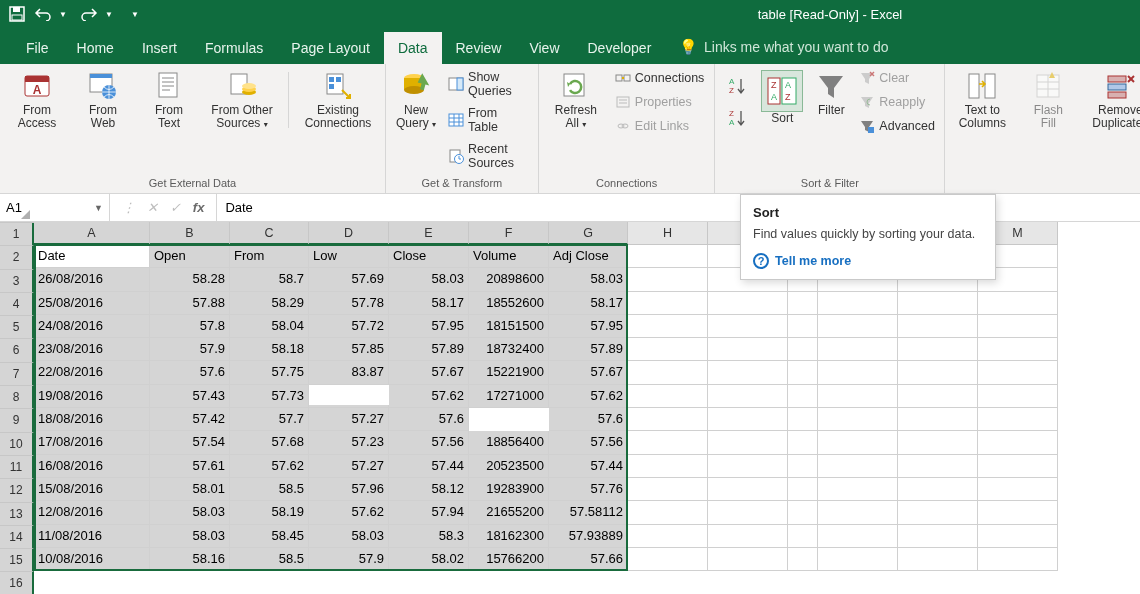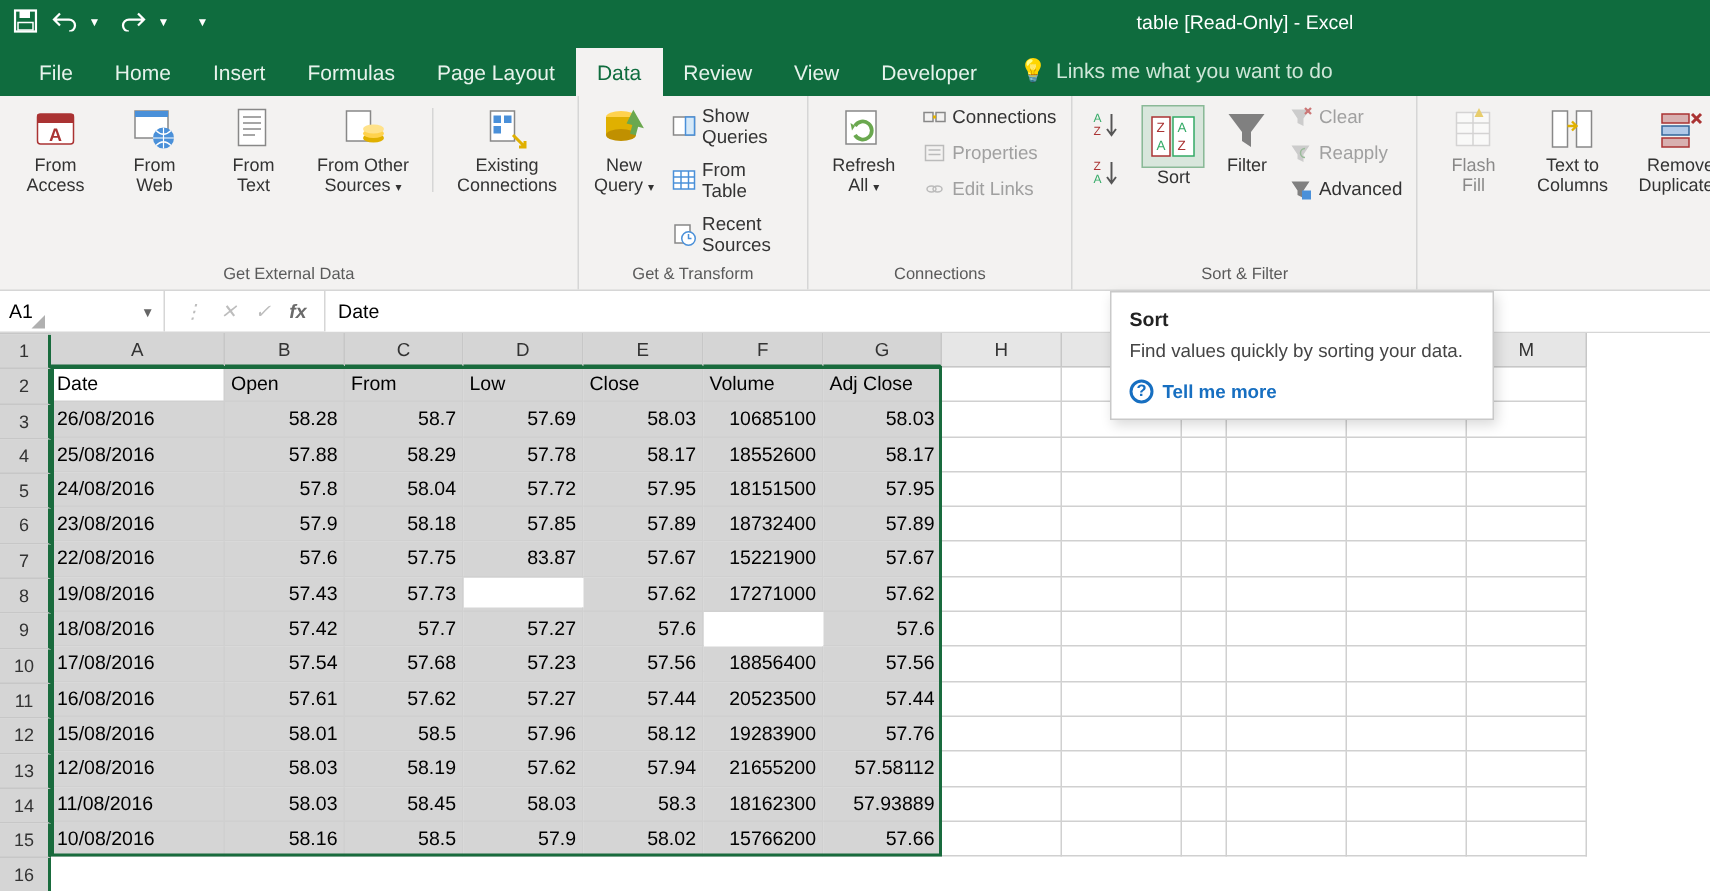--- a/index.html
+++ b/index.html
@@ -19,21 +19,21 @@
 .ribbon { background: #f3f2f1; height: 130px; border-bottom: 1px solid #d6d6d6; display: flex; }
 .group { border-right: 1px solid #d6d6d6; padding: 4px 8px 0 8px; display: flex; flex-direction: column; justify-content: space-between; }
 .group .row { display: flex; gap: 8px; }
 .group .label { text-align: center; font-size: 11px; color: #5a5a5a; padding: 2px 0 4px 0; }
 .btn-lg { display: flex; flex-direction: column; align-items: center; width: 58px; cursor: pointer; padding: 2px; }
 .btn-lg .ic { width: 32px; height: 32px; margin-bottom: 2px; }
 .btn-lg .txt { font-size: 12px; text-align: center; line-height: 1.1; color: #333; }
 .btn-sm { display: flex; align-items: center; gap: 4px; font-size: 12.5px; color: #333; cursor: pointer; padding: 2px 2px; }
 .btn-sm.dis { color: #a0a0a0; }
 .btn-sm .ic { width: 16px; height: 16px; }
-.col { display: flex; flex-direction: column; gap: 4px; justify-content: flex-start; }
+.col { display: flex; flex-direction: column; gap: 4px; justify-content: center; }
 
 .sortbtn { width: 36px; height: 58px; border: 1px solid transparent; display:flex; align-items:center; justify-content:center; cursor:pointer; }
 .sortbtn.active { background:#d8e6dc; border-color:#8ab997; }
 
 .fbar { height: 28px; border-bottom: 1px solid #d6d6d6; display: flex; align-items: center; background: #fff; }
 .namebox { width: 110px; border-right: 1px solid #d6d6d6; height: 100%; display: flex; align-items: center; padding: 0 6px; font-size: 13px; justify-content: space-between; }
 .namebox .dd { font-size: 9px; color: #666; }
 .fxicons { display: flex; gap: 12px; padding: 0 12px; color: #bdbdbd; font-style: italic; align-items: center; }
 .fxicons .fx { color: #6b6b6b; font-weight: bold; font-style: italic; }
 .finput { flex: 1; height: 100%; border: none; padding: 0 8px; font-size: 13px; outline: none; border-left: 1px solid #d6d6d6; }
@@ -342,41 +342,41 @@
             </span>
             <span>Advanced</span>
           </div>
       </div>
     </div>
     <div class="label">Sort &amp; Filter</div>
   </div>
 
   <div class="group" style="border-right:none">
     <div class="row">
+      <div class="btn-lg">
+        <div class="ic">
+            <svg width="32" height="32" viewBox="0 0 32 32">
+              <rect x="3" y="4" width="10" height="24" fill="#fff" stroke="#888"></rect>
+              <rect x="19" y="4" width="10" height="24" fill="#fff" stroke="#888"></rect>
+              <path d="M13 14 L19 14 M16 11 L19 14 L16 17" stroke="#e0b000" fill="none" stroke-width="1.6"></path>
+            </svg>
+          </div>
+        <div class="txt"><span>Text to</span><br><span>Columns</span></div>
+      </div>
       <div class="btn-lg" style="opacity:0.55">
         <div class="ic">
             <svg width="32" height="32" viewBox="0 0 32 32">
               <rect x="5" y="5" width="22" height="22" fill="#fff" stroke="#bbb"></rect>
               <line x1="5" y1="12" x2="27" y2="12" stroke="#bbb"></line>
               <line x1="5" y1="19" x2="27" y2="19" stroke="#bbb"></line>
               <line x1="16" y1="5" x2="16" y2="27" stroke="#bbb"></line>
               <path d="M20 2 L23 8 L17 8 Z" fill="#e0b000"></path>
             </svg>
           </div>
         <div class="txt"><span>Flash</span><br><span>Fill</span></div>
-      </div>
-      <div class="btn-lg">
-        <div class="ic">
-            <svg width="32" height="32" viewBox="0 0 32 32">
-              <rect x="3" y="4" width="10" height="24" fill="#fff" stroke="#888"></rect>
-              <rect x="19" y="4" width="10" height="24" fill="#fff" stroke="#888"></rect>
-              <path d="M13 14 L19 14 M16 11 L19 14 L16 17" stroke="#e0b000" fill="none" stroke-width="1.6"></path>
-            </svg>
-          </div>
-        <div class="txt"><span>Text to</span><br><span>Columns</span></div>
       </div>
       <div class="btn-lg" style="width:70px">
         <div class="ic">
             <svg width="32" height="32" viewBox="0 0 32 32">
               <rect x="4" y="6" width="18" height="6" fill="#d8b0b0" stroke="#a33"></rect>
               <rect x="4" y="14" width="18" height="6" fill="#b0c8e8" stroke="#369"></rect>
               <rect x="4" y="22" width="18" height="6" fill="#d8b0b0" stroke="#a33"></rect>
               <line x1="24" y1="6" x2="30" y2="12" stroke="#a33" stroke-width="2"></line>
               <line x1="30" y1="6" x2="24" y2="12" stroke="#a33" stroke-width="2"></line>
             </svg>
@@ -454,21 +454,21 @@
           <div class="td hdr" style="width: 80px;"></div>
           <div class="td hdr" style="width: 80px;"></div>
           <div class="td hdr" style="width: 80px;"></div>
         </div>
         <div class="tr">
           <div class="td sel" style="width: 116px;">26/08/2016</div>
           <div class="td sel num" style="width: 80px;">58.28</div>
           <div class="td sel num" style="width: 79px;">58.7</div>
           <div class="td sel num" style="width: 80px;">57.69</div>
           <div class="td sel num" style="width: 80px;">58.03</div>
-          <div class="td sel num" style="width: 80px;">10685100</div>
+          <div class="td sel num" style="width: 80px;">20898600</div>
           <div class="td sel num" style="width: 79px;">58.03</div>
           <div class="td" style="width: 80px;"></div>
           <div class="td" style="width: 80px;"></div>
           <div class="td" style="width: 30px;"></div>
           <div class="td" style="width: 80px;"></div>
           <div class="td" style="width: 80px;"></div>
           <div class="td" style="width: 80px;"></div>
         </div>
         <div class="tr">
           <div class="td sel" style="width: 116px;">25/08/2016</div>

